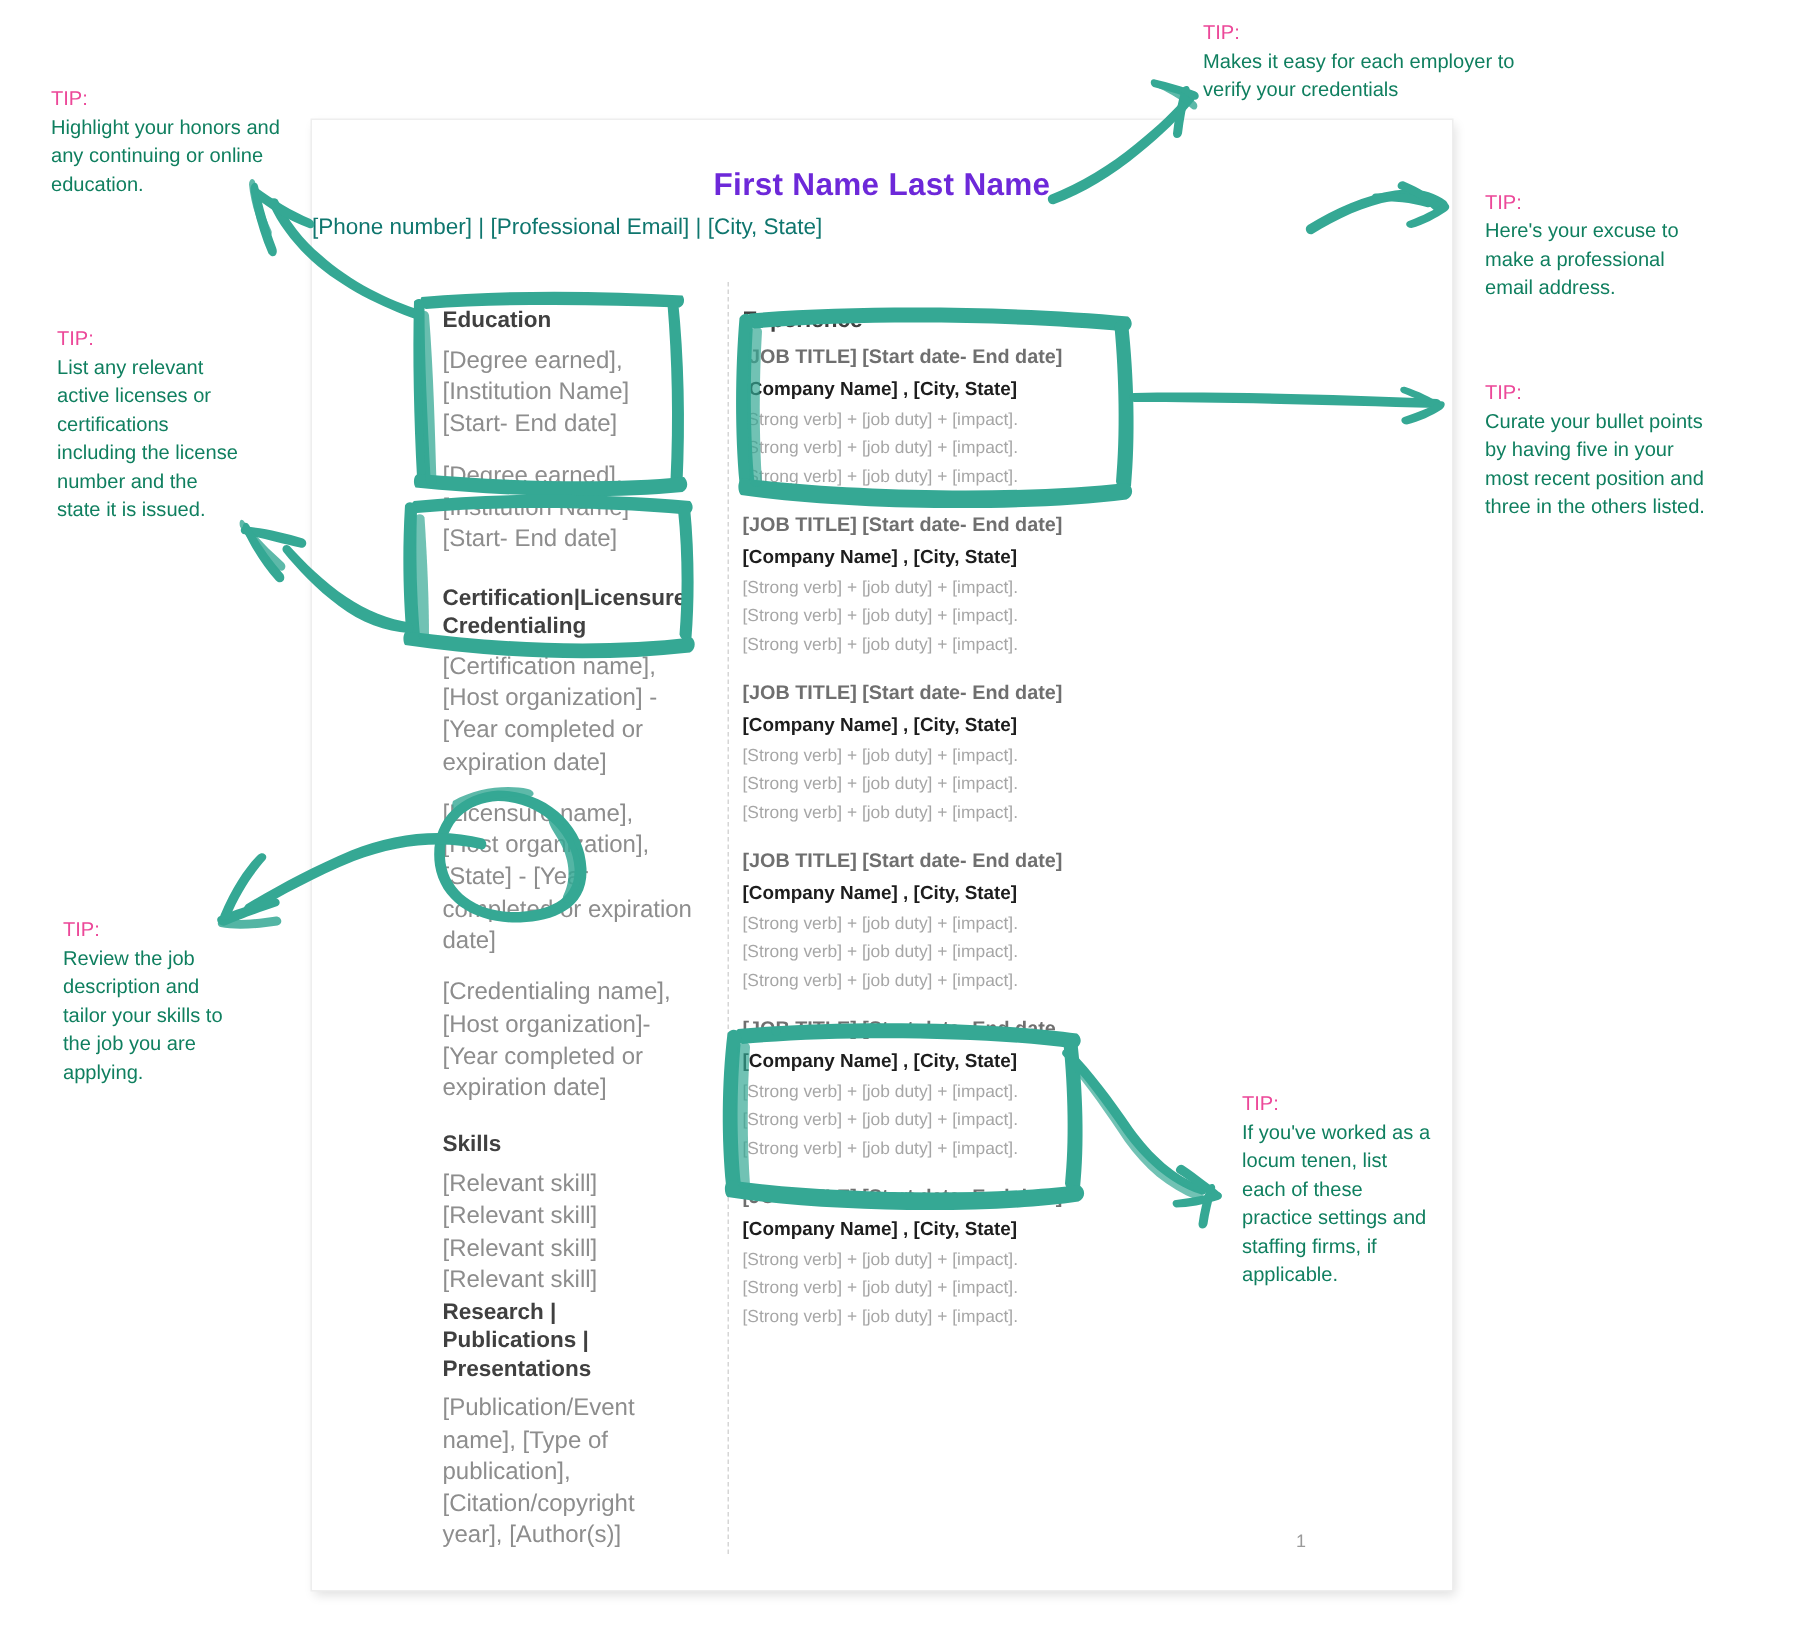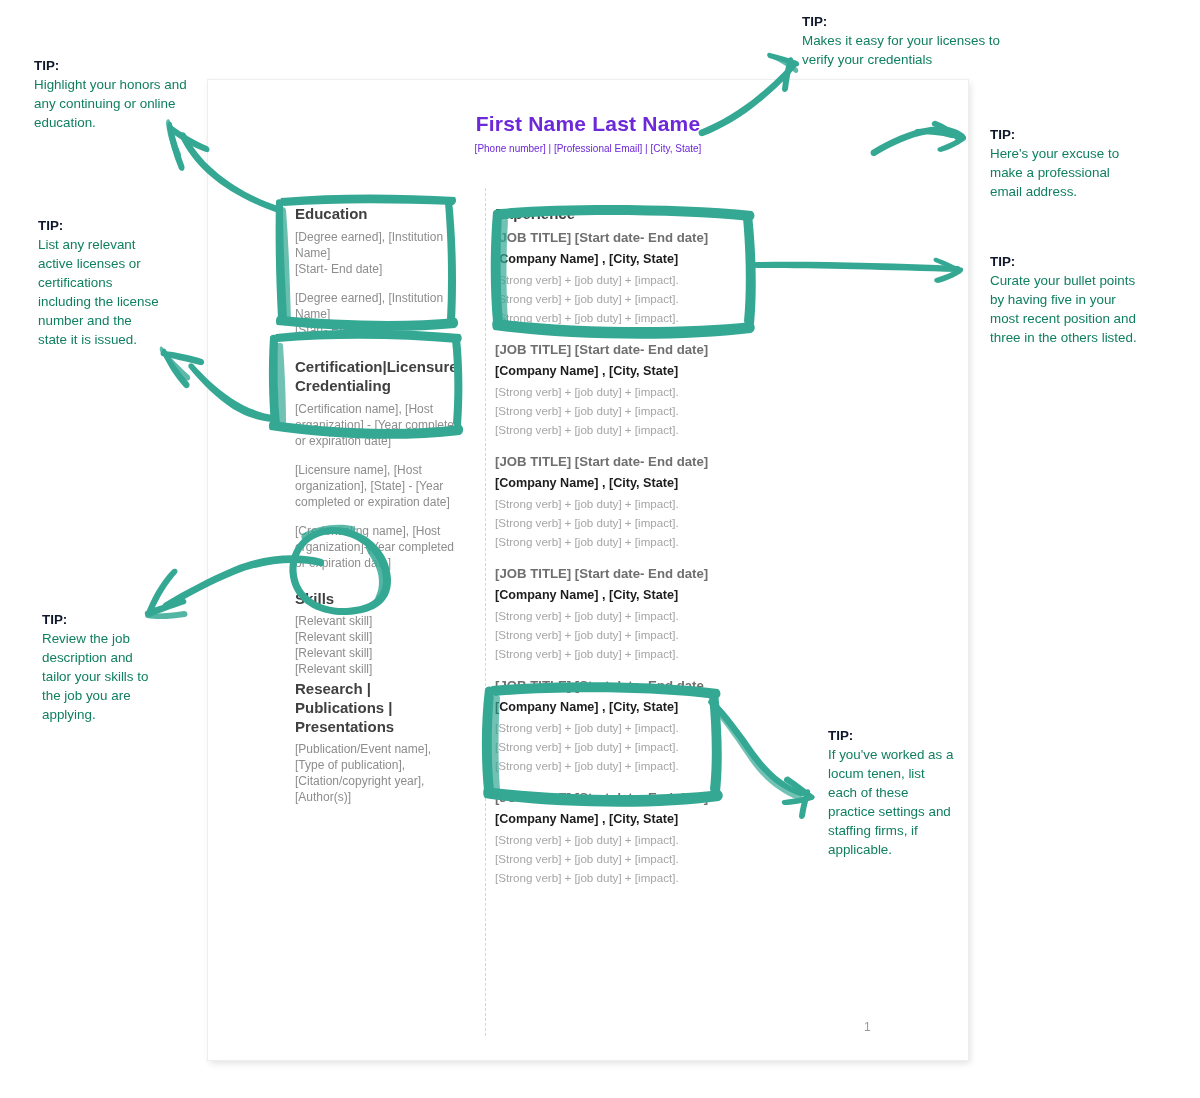--- a/index.html
+++ b/index.html
@@ -25,42 +25,42 @@
     position:absolute;left:656px;top:940px;
     font-size:12px;color:#9a9a9a;
   }
 
   
   .name{
     position:absolute;left:0;top:32px;width:760px;text-align:center;
     font-size:21px;font-weight:bold;color:#6d28d9;letter-spacing:.2px;
   }
   .contact{
-    position:absolute;left:0;top:63px;width:760px;text-align:center;
-    font-size:10px;color:#6d28d9;
+    position:absolute;left:0;top:63px;width:760px;
+    font-size:15px;color:#0f766e;
   }
 
   .col-left{position:absolute;left:87px;top:125px;width:168px;}
   .col-right{position:absolute;left:287px;top:125px;width:330px;}
 
   h2.sec{
     margin:0 0 6px 0;font-size:15px;font-weight:bold;color:#404040;
     line-height:1.25;
   }
-  .blk{margin:0 0 13px 0;font-size:12px;line-height:1.33;color:#8d8d8d;}
+  .blk{margin:0 0 13px 0;font-size:16px;line-height:1.33;color:#8d8d8d;}
 
   .job{margin:0 0 18px 0;}
   .job .title{font-size:13.2px;font-weight:bold;color:#6f6f6f;margin:0 0 7px 0;}
   .job .company{font-size:12.6px;font-weight:bold;color:#1d1d1d;margin:0 0 7px 0;}
   .job .bullet{font-size:11.6px;color:#a6a6a6;margin:0 0 6px 0;}
   .exp-head{margin-bottom:9px;}
 
   
   .tip{position:absolute;font-size:13.4px;line-height:1.42;color:#0f7f5f;}
-  .tip .lbl{display:block;font-weight:bold;color:#0f172a;}
+  .tip .lbl{display:block;font-weight:normal;color:#ec4899;}
 
   
   .marker{position:absolute;left:0;top:0;width:1200px;height:1098px;pointer-events:none;}
 </style>
 </head>
 <body>
 
 <div class="stage">
 
   <div class="page">
@@ -322,21 +322,21 @@
     <span>List any relevant active licenses or certifications including the license number and the state it is issued.</span>
   </div>
 
   <div class="tip" style="left:42px;top:610px;width:120px;">
     <span class="lbl">TIP:</span>
     <span>Review the job description and tailor your skills to the job you are applying.</span>
   </div>
 
   <div class="tip" style="left:802px;top:12px;width:222px;">
     <span class="lbl">TIP:</span>
-    <span>Makes it easy for your licenses to verify your credentials</span>
+    <span>Makes it easy for each employer to verify your credentials</span>
   </div>
 
   <div class="tip" style="left:990px;top:125px;width:140px;">
     <span class="lbl">TIP:</span>
     <span>Here's your excuse to make a professional email address.</span>
   </div>
 
   <div class="tip" style="left:990px;top:252px;width:150px;">
     <span class="lbl">TIP:</span>
     <span>Curate your bullet points by having five in your most recent position and three in the others listed.</span>

